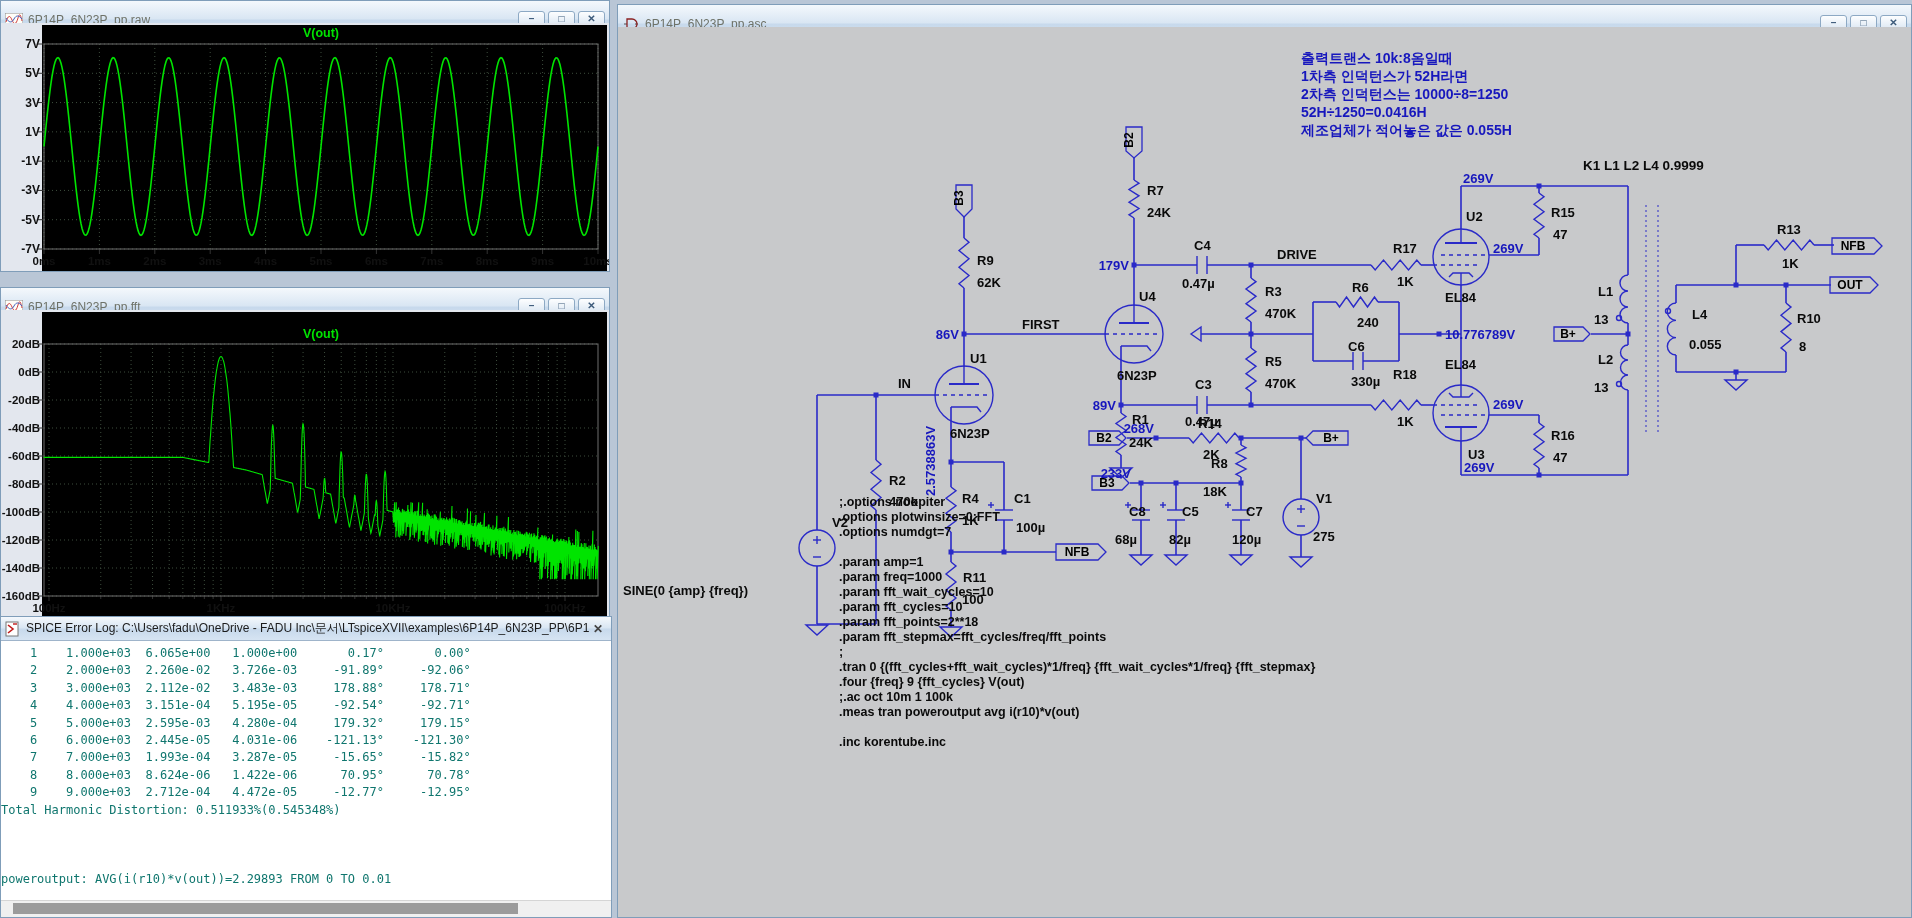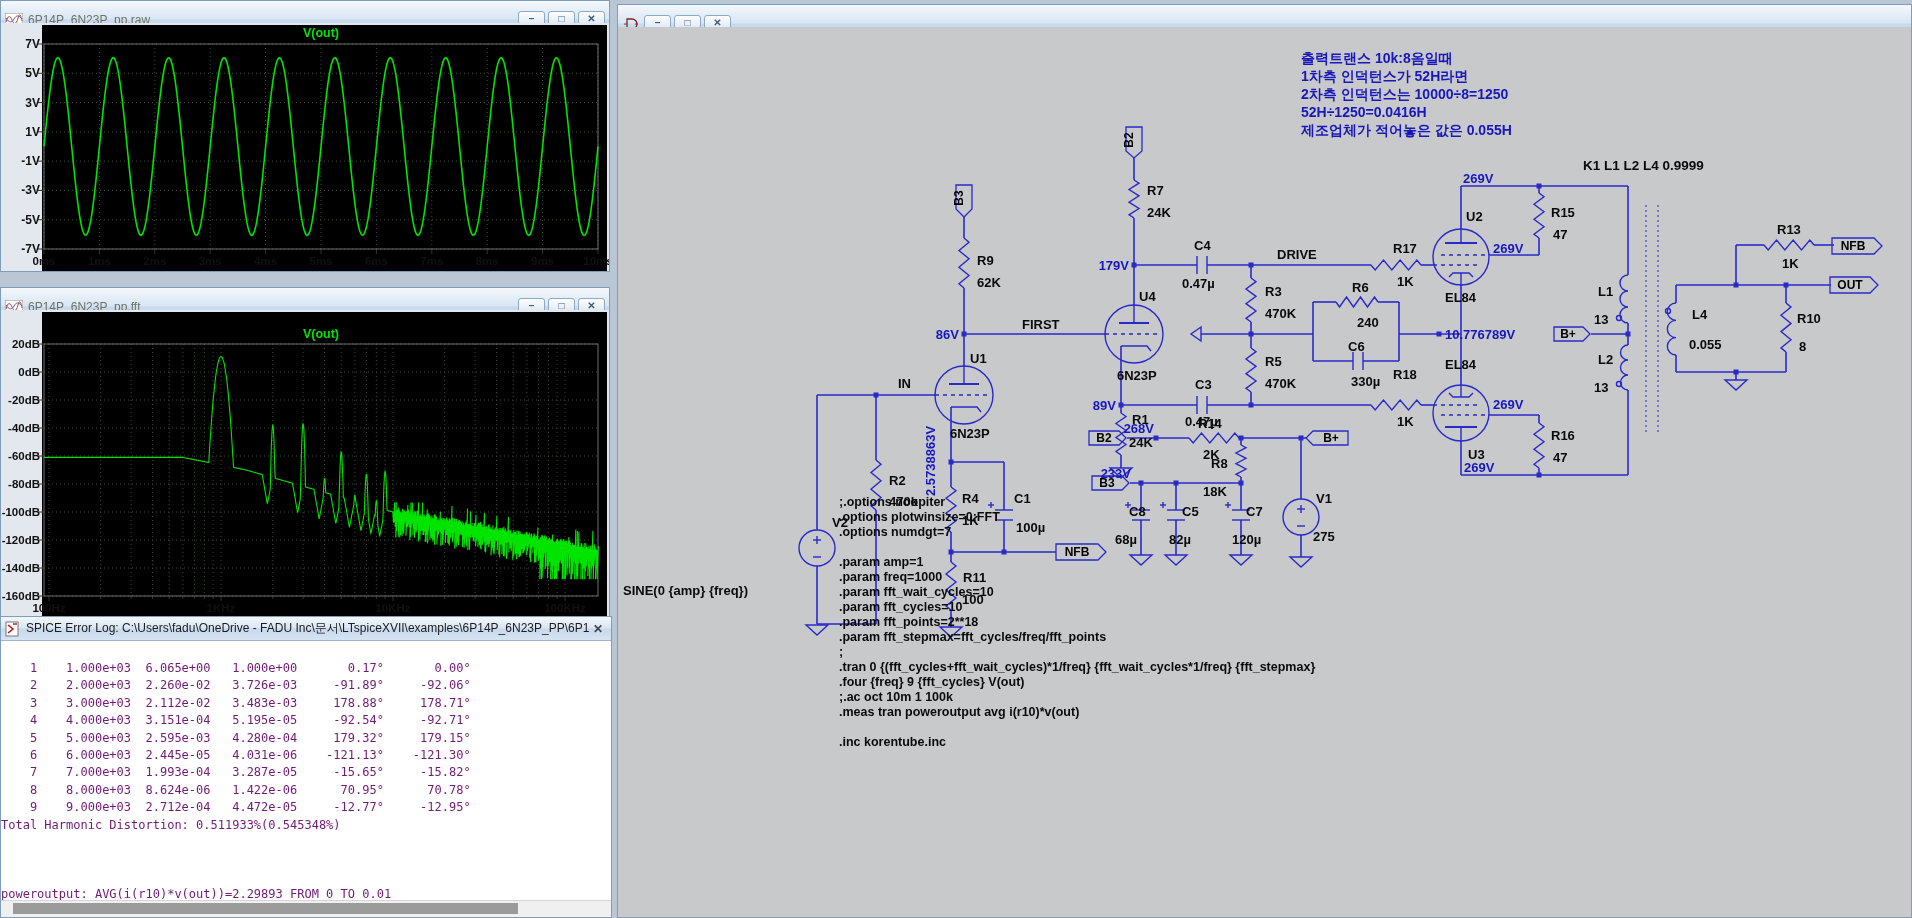--- a/index.html
+++ b/index.html
@@ -11,22 +11,22 @@
       border-bottom:1px solid #9fb4ca;box-sizing:border-box;}
   .title{font-size:12px;color:#6e7268;margin-left:5px;white-space:nowrap;overflow:hidden;flex:1;}
   .title.dark{color:#1c1c1c;}
   .winbtns{display:flex;gap:3px;margin-left:4px;}
   .wbtn{width:25px;height:15px;border:1px solid #8da9c4;border-radius:3px;
       background:linear-gradient(#fdfeff,#d7e4f1);font-size:10px;line-height:13px;
       text-align:center;color:#3c5a7a;font-weight:bold;}
   .xflat{width:18px;text-align:center;font-size:12px;color:#444;font-weight:bold;}
   .pane{position:absolute;left:0;right:0;bottom:0;top:22px;}
   svg text{font-family:"Liberation Sans",sans-serif;}
-  #log-pre{margin:0;padding:19px 0 0 0;font:12px "DejaVu Sans Mono",monospace;
-      line-height:17.4px;color:#701a75;white-space:pre;}
+  #log-pre{margin:0;padding:4px 0 0 0;font:12px "DejaVu Sans Mono",monospace;
+      line-height:17.4px;color:#0f766e;white-space:pre;}
   .logbody{position:absolute;top:24px;left:0;right:0;bottom:16px;background:#fff;overflow:hidden;}
   .hscroll{position:absolute;left:0;right:0;bottom:0;height:16px;background:#f0f0f0;
       border-top:1px solid #d5d5d5;}
   .hthumb{position:absolute;left:12px;top:2px;width:505px;height:11px;background:#9b9b9b;}
 </style>
 </head>
 <body>
 
 <div class="win" style="left:0;top:0;width:610px;height:272px">
   <div class="titlebar">
@@ -261,20 +261,21 @@
     <div class="hthumb"></div>
   </div>
 </div>
 
 <div class="win" style="left:617px;top:4px;width:1295px;height:914px">
   <div class="titlebar">
     <svg width="18" height="14">
       <path d="M2,7 h3 M13,7 h3" stroke="#555" stroke-width="1.2"></path>
       <path d="M5,2 h5 a5,5 0 0 1 0,10 h-5 z" fill="none" stroke="#8a2020" stroke-width="1.3"></path>
     </svg>
+    <span class="title">6P14P_6N23P_pp.asc</span>
     <span class="winbtns">
       <span class="wbtn">–</span>
       <span class="wbtn">□</span>
       <span class="wbtn">✕</span>
     </span>
   </div>
   <div class="pane">
     <svg id="schematic" width="1293" height="890">
         <rect x="0" y="0" width="1293" height="890" fill="#c8c9cb"></rect>
         <g stroke="#2a2ac8" stroke-width="1.6">

